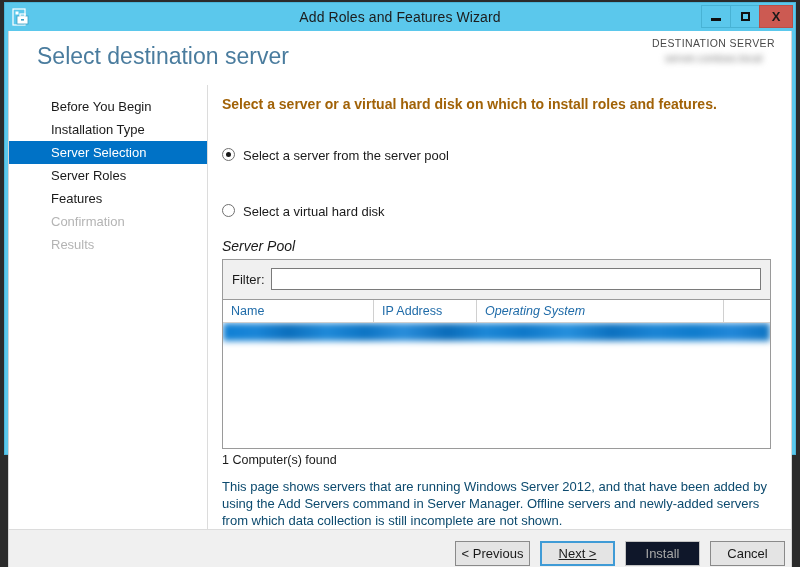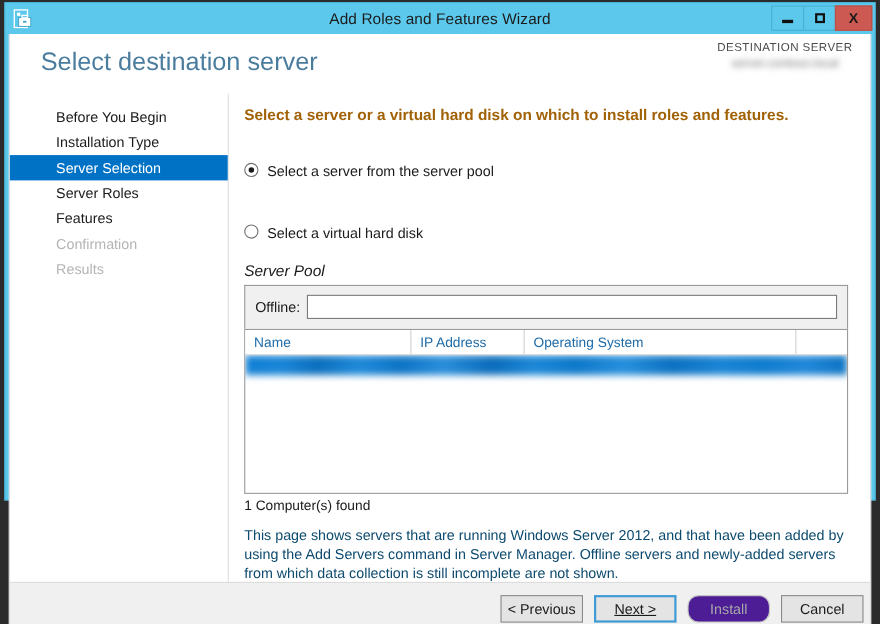--- a/index.html
+++ b/index.html
@@ -250,21 +250,21 @@
     color: #1f6ba8;
     line-height: 22px;
     padding-left: 8px;
     border-right: 1px solid #d0d0d0;
     overflow: hidden;
     white-space: nowrap;
     cursor: default;
   }
   .gh.c1 { flex: 0 0 151px; }
   .gh.c2 { flex: 0 0 103px; }
-  .gh.c3 { flex: 0 0 247px; }
+  .gh.c3 { flex: 0 0 247px; font-style: italic; }
   .gh.c4 { flex: 1 1 auto; border-right: none; }
 
   .grid-body {
     flex: 1 1 auto;
     position: relative;
     overflow: hidden;
   }
   .row-selected {
     position: absolute;
     left: 0; right: 0; top: 0;
@@ -316,22 +316,21 @@
     align-items: center;
     justify-content: center;
   }
   .btn.focused {
     border: 2px solid #3f9bd6;
     text-decoration: underline;
   }
   .btn.disabled {
     color: #a8a8a8;
     border-color: #c4c4c4;
-    background: #4c1d95;
-    border-radius: 10px;
+    background: #0f172a;
   }
 </style>
 </head>
 <body>
 
 <div class="window">
 
   <div class="titlebar">
     <span class="app-icon">
       <svg width="20" height="20" viewBox="0 0 20 20">
@@ -385,21 +384,21 @@
           <span class="radio-label">Select a server from the server pool</span>
         </div>
         <div class="radio-row">
           <span class="radio"></span>
           <span class="radio-label">Select a virtual hard disk</span>
         </div>
 
         <div class="section-title">Server Pool</div>
 
         <div class="filter-box">
-          <span class="filter-label">Offline:</span>
+          <span class="filter-label">Filter:</span>
           <input class="filter-input" type="text" value="" placeholder="" style="">
         </div>
 
         <div class="grid">
           <div class="grid-head">
             <div class="gh c1">Name</div>
             <div class="gh c2">IP Address</div>
             <div class="gh c3">Operating System</div>
             <div class="gh c4"></div>
           </div>

